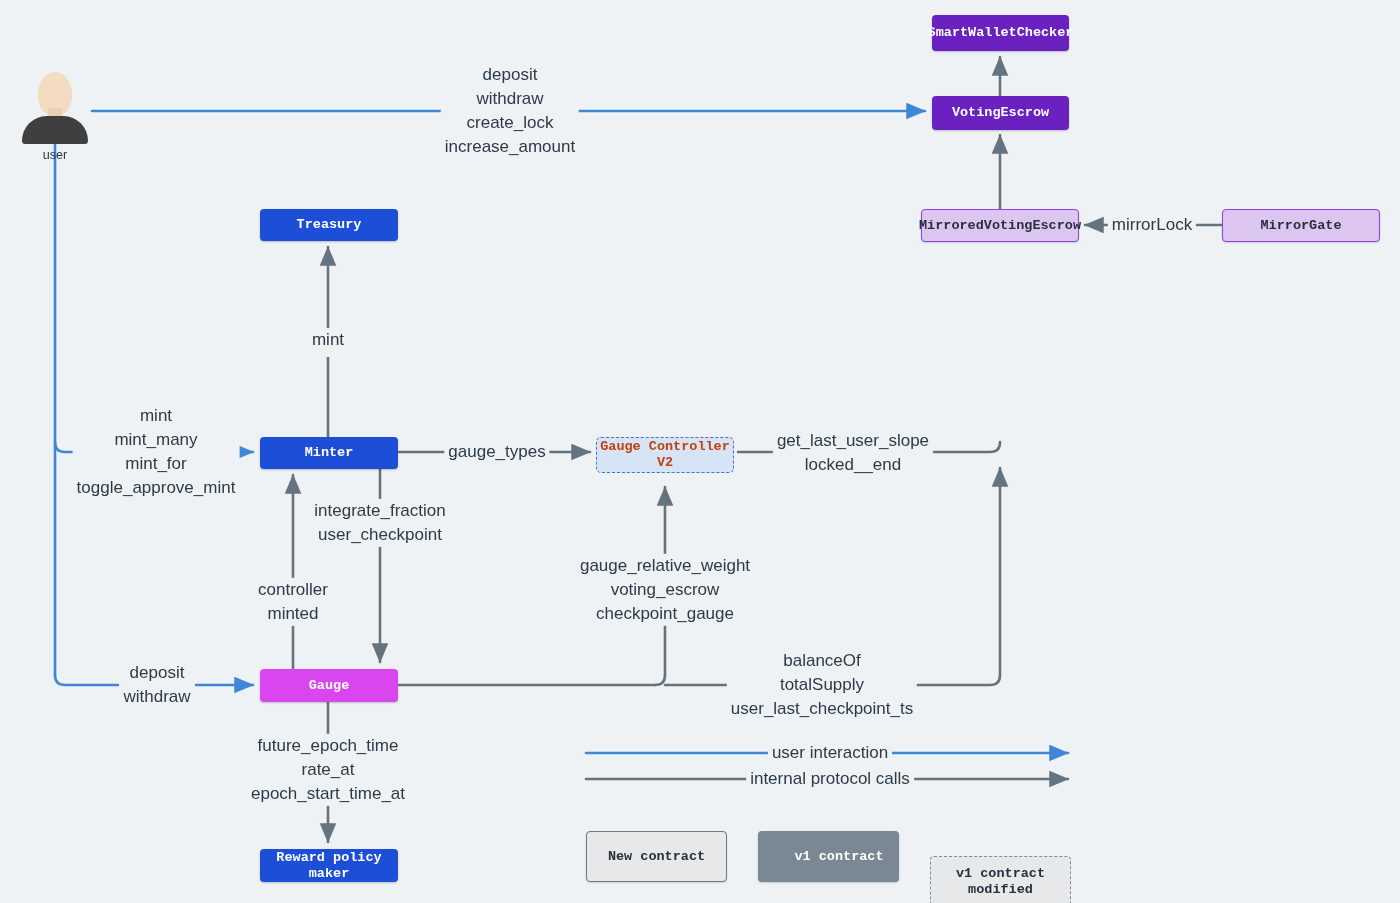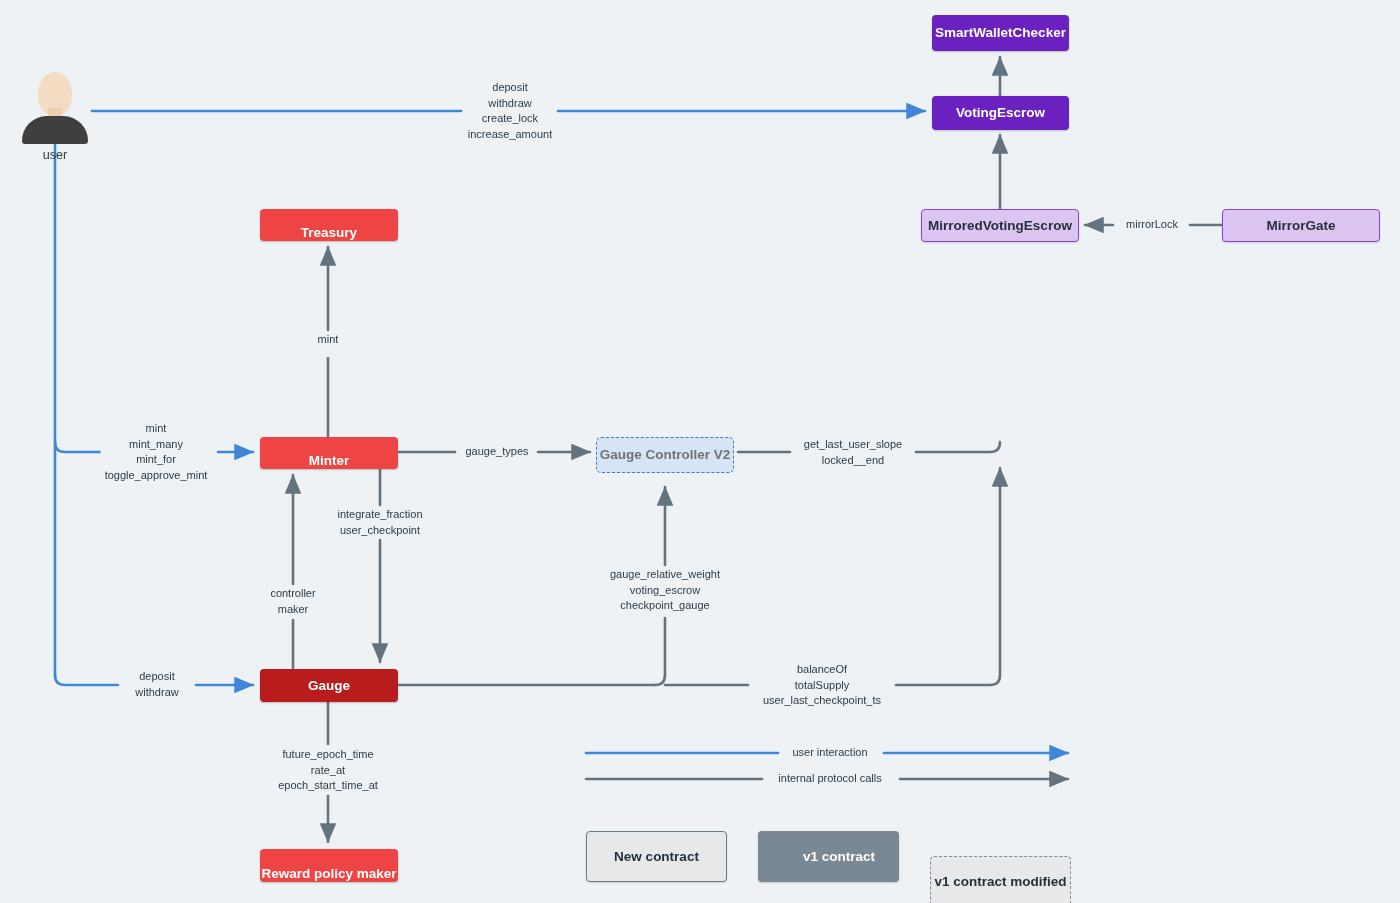--- a/index.html
+++ b/index.html
@@ -15,33 +15,34 @@
 
   .node{
     position:absolute;
     display:flex;align-items:center;justify-content:center;
     box-sizing:border-box;
     font-size:13.5px;
     font-weight:bold;
     border-radius:4px;
     text-align:center;
     line-height:1.15;
-  }
-  .node.red{background:#ef4444;color:#ffffff;box-shadow:0 1px 2px rgba(0,0,0,.22);align-items:flex-end;}
-  .node.blue{background:#b91c1c;color:#ffffff;box-shadow:0 1px 2px rgba(0,0,0,.22);}
+    font-family:Liberation Mono, monospace;
+  }
+  .node.red{background:#1d4ed8;color:#ffffff;box-shadow:0 1px 2px rgba(0,0,0,.22);}
+  .node.blue{background:#d946ef;color:#ffffff;box-shadow:0 1px 2px rgba(0,0,0,.22);}
   .node.purple{background:#6b21c0;color:#ffffff;box-shadow:0 1px 2px rgba(0,0,0,.22);}
   .node.lightpurple{background:#ddc5f2;color:#26313c;border:1.5px solid #8c42d6;box-shadow:0 1px 2px rgba(0,0,0,.14);}
-  .node.dashedblue{background:#d6e4f5;color:#737373;border:1.8px dashed #3f76c9;border-radius:5px;font-weight:bold;}
+  .node.dashedblue{background:#d6e4f5;color:#c2410c;border:1.8px dashed #3f76c9;border-radius:5px;font-weight:bold;}
   .node.legend-new{background:#e6e8e9;color:#26313c;border:1.4px solid #6b7a87;box-shadow:0 1px 2px rgba(0,0,0,.14);}
   .node.legend-v1{background:#7a8894;color:#ffffff;box-shadow:0 1px 2px rgba(0,0,0,.18);}
   .node.legend-mod{background:#e6e8e9;color:#26313c;border:1.6px dashed #7f8b96;}
 
   .edge-label{
     position:absolute;
-    font-size:11px;
+    font-size:17px;
     color:#2d3b47;
     text-align:center;
     line-height:1.42;
     white-space:nowrap;
     background:#eef2f5;
     padding:0 4px;
     box-sizing:border-box;
   }
   .edge-label.stack{transform:translate(-50%,-50%);}
 
@@ -209,21 +210,21 @@
     <div>locked__end</div>
   </div>
 
   <div class="edge-label stack" style="left:380px;top:523px;">
     <div>integrate_fraction</div>
     <div>user_checkpoint</div>
   </div>
 
   <div class="edge-label stack" style="left:293px;top:602px;">
     <div>controller</div>
-    <div>maker</div>
+    <div>minted</div>
   </div>
 
   <div class="edge-label stack" style="left:665px;top:590px;">
     <div>gauge_relative_weight</div>
     <div>voting_escrow</div>
     <div>checkpoint_gauge</div>
   </div>
 
   <div class="edge-label stack" style="left:822px;top:685px;">
     <div>balanceOf</div>

